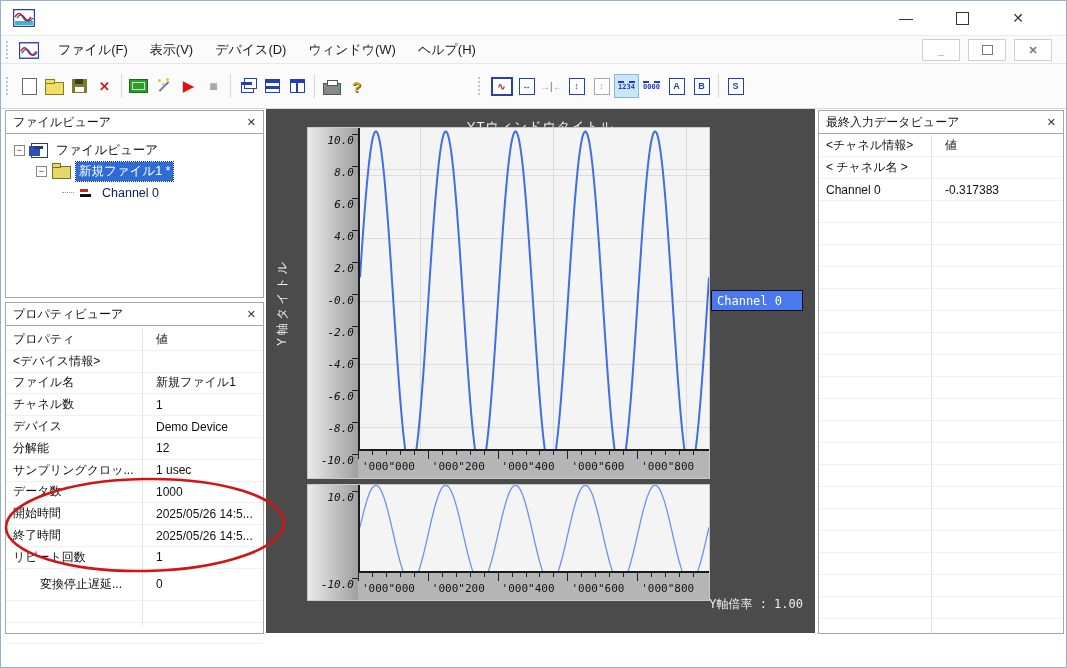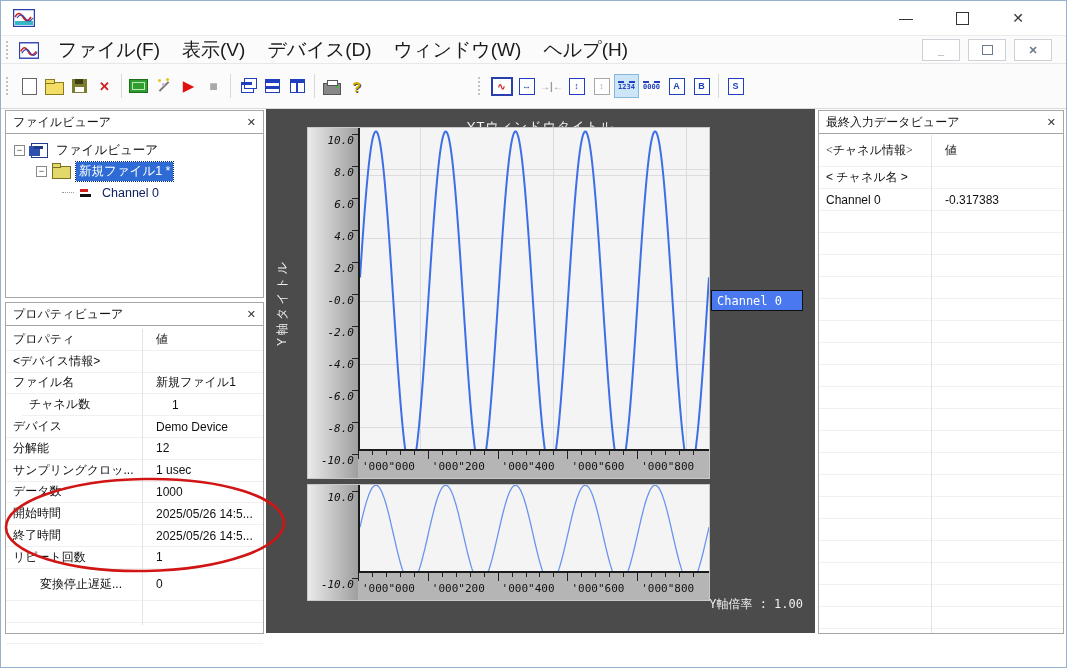--- a/index.html
+++ b/index.html
@@ -12,21 +12,21 @@
   .title-icon{position:absolute;left:12px;top:8px;width:22px;height:18px;}
   .title-text{position:absolute;left:42px;top:8px;font-size:13px;color:#1a1a1a;white-space:nowrap;}
   .win-btn{position:absolute;top:4px;width:40px;height:26px;display:flex;align-items:center;justify-content:center;color:#333;font-size:14px;}
   .win-btn .boxglyph{width:11px;height:11px;border:1.5px solid #333;}
   .minimize{right:140px}.maximize{right:84px}.close{right:28px}
 
   
   .menubar{position:absolute;left:0;top:34px;width:100%;height:28px;background:#fbfbfb;border-top:1px solid #ececec;display:flex;align-items:center;}
   .grip{width:5px;height:18px;border-left:2px dotted #c3c3c3;margin:0 4px 0 5px;}
   .app-icon{width:20px;height:17px;margin:0 8px 0 2px;}
-  .menu-item{padding:4px 11px;font-size:19px;color:#1a1a1a;}
+  .menu-item{padding:4px 11px;font-size:13px;color:#1a1a1a;}
   .mdi-controls{margin-left:auto;margin-right:14px;display:flex;gap:8px;}
   .mdi-btn{width:36px;height:20px;border:1px solid #ccd2d8;background:#fff;display:flex;align-items:center;justify-content:center;color:#6b7b8d;font-size:11px;font-weight:bold;}
   .mdi-restore{width:9px;height:8px;border:1.5px solid #6b7b8d;position:relative;background:#fff;}
   .mdi-restore:before{content:"";position:absolute;left:2px;top:-4px;width:9px;height:8px;border:1.5px solid #6b7b8d;z-index:-1;}
 
   
   .toolbar{position:absolute;left:0;top:62px;width:100%;height:44px;background:#fbfbfb;border-top:1px solid #e8e8e8;border-bottom:1px solid #d9d9d9;display:flex;align-items:center;}
   .tb-sep{width:1px;height:24px;background:#d8d8d8;margin:0 4px;}
   .tb-btn{width:25px;height:24px;display:flex;align-items:center;justify-content:center;border:1px solid transparent;box-sizing:border-box;}
   .tb-btn.pressed{background:#cde6f7;border-color:#86b7dd;}
@@ -284,21 +284,21 @@
         <div class="c-val">値</div>
       </div>
       <div class="grid-row" style="height:21.8px;">
         <div class="c-name" style="width:136px;">&lt;デバイス情報&gt;</div>
         <div class="c-val"></div>
       </div>
       <div class="grid-row" style="height:21.8px;">
         <div class="c-name" style="width:136px;">ファイル名</div>
         <div class="c-val">新規ファイル1</div>
       </div>
-      <div class="grid-row" style="height:21.8px;margin-left:16px;">
+      <div class="grid-row" style="height:21.8px;">
         <div class="c-name" style="width:136px;">チャネル数</div>
         <div class="c-val">1</div>
       </div>
       <div class="grid-row" style="height:21.8px;">
         <div class="c-name" style="width:136px;">デバイス</div>
         <div class="c-val">Demo Device</div>
       </div>
       <div class="grid-row" style="height:21.8px;">
         <div class="c-name" style="width:136px;">分解能</div>
         <div class="c-val">12</div>
@@ -451,21 +451,21 @@
     <div class="y-scale">Y軸倍率 : 1.00</div>
   </div>
 
   <div class="panel" style="left:817px;top:109px;width:246px;height:524px;">
     <div class="panel-title">
       <span>最終入力データビューア</span>
       <span class="panel-close">✕</span>
     </div>
     <div class="grid-table" style="top:24px;bottom:0;overflow:hidden;" id="data-table">
       <div class="col-divider" style="left:112px;"></div>
-      <div class="grid-row" style="height:32px;font-family:Liberation Serif, serif;">
+      <div class="grid-row" style="height:22px;">
         <div class="c-name" style="width:112px;">&lt;チャネル情報&gt;</div>
         <div class="c-val">値</div>
       </div>
       <div class="grid-row" style="height:22px;">
         <div class="c-name" style="width:112px;">&lt; チャネル名 &gt;</div>
         <div class="c-val"></div>
       </div>
       <div class="grid-row" style="height:22px;">
         <div class="c-name" style="width:112px;">Channel 0</div>
         <div class="c-val">-0.317383</div>

